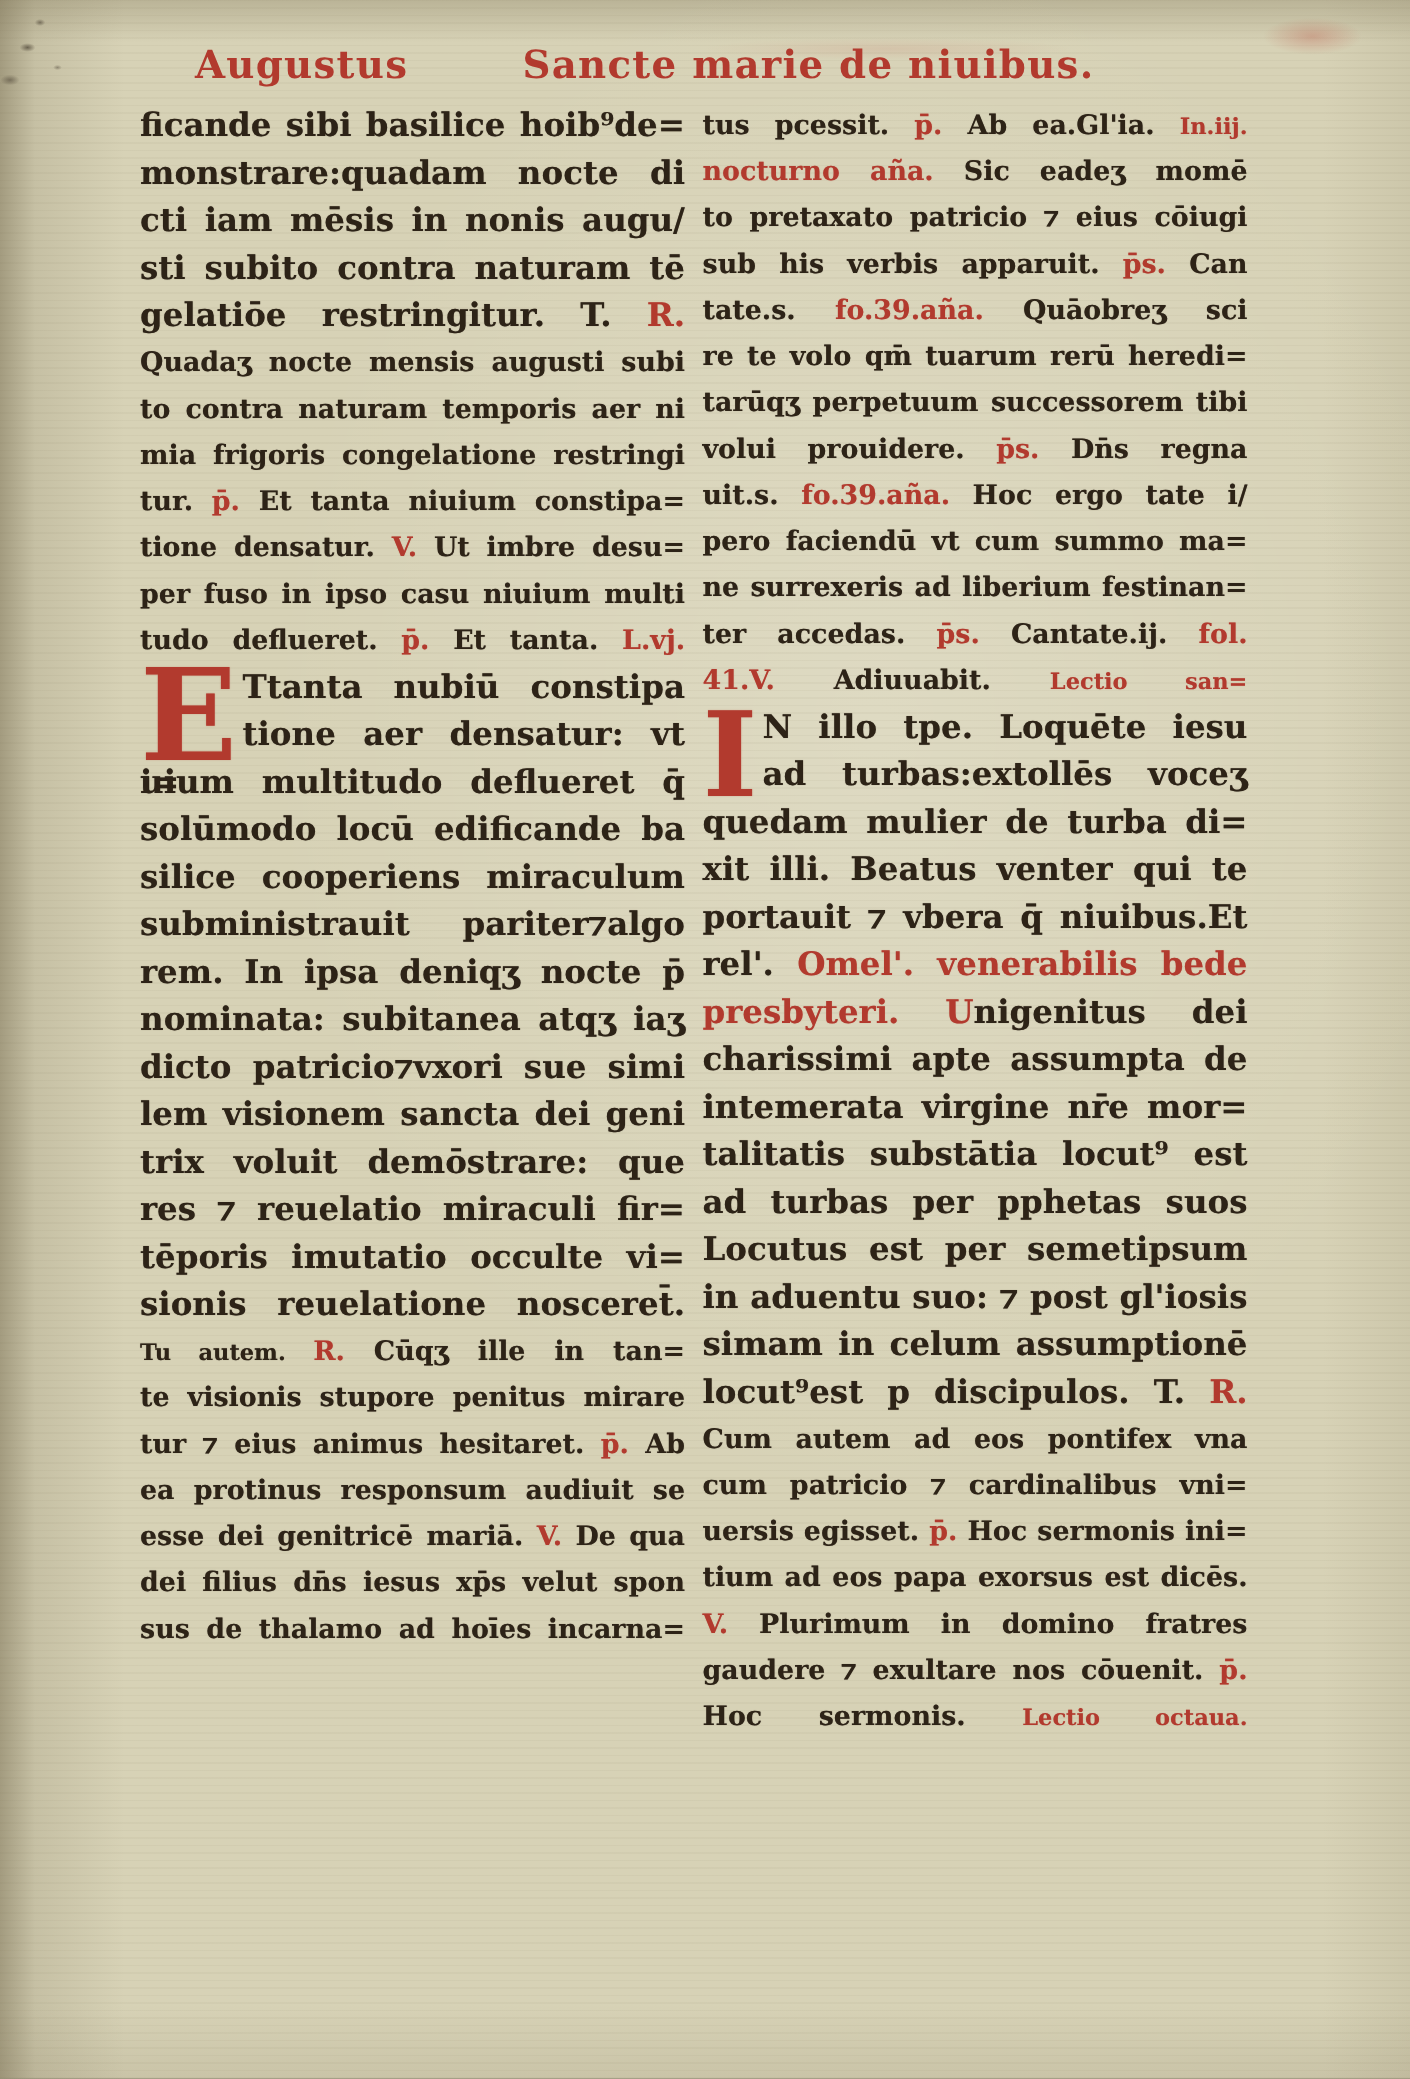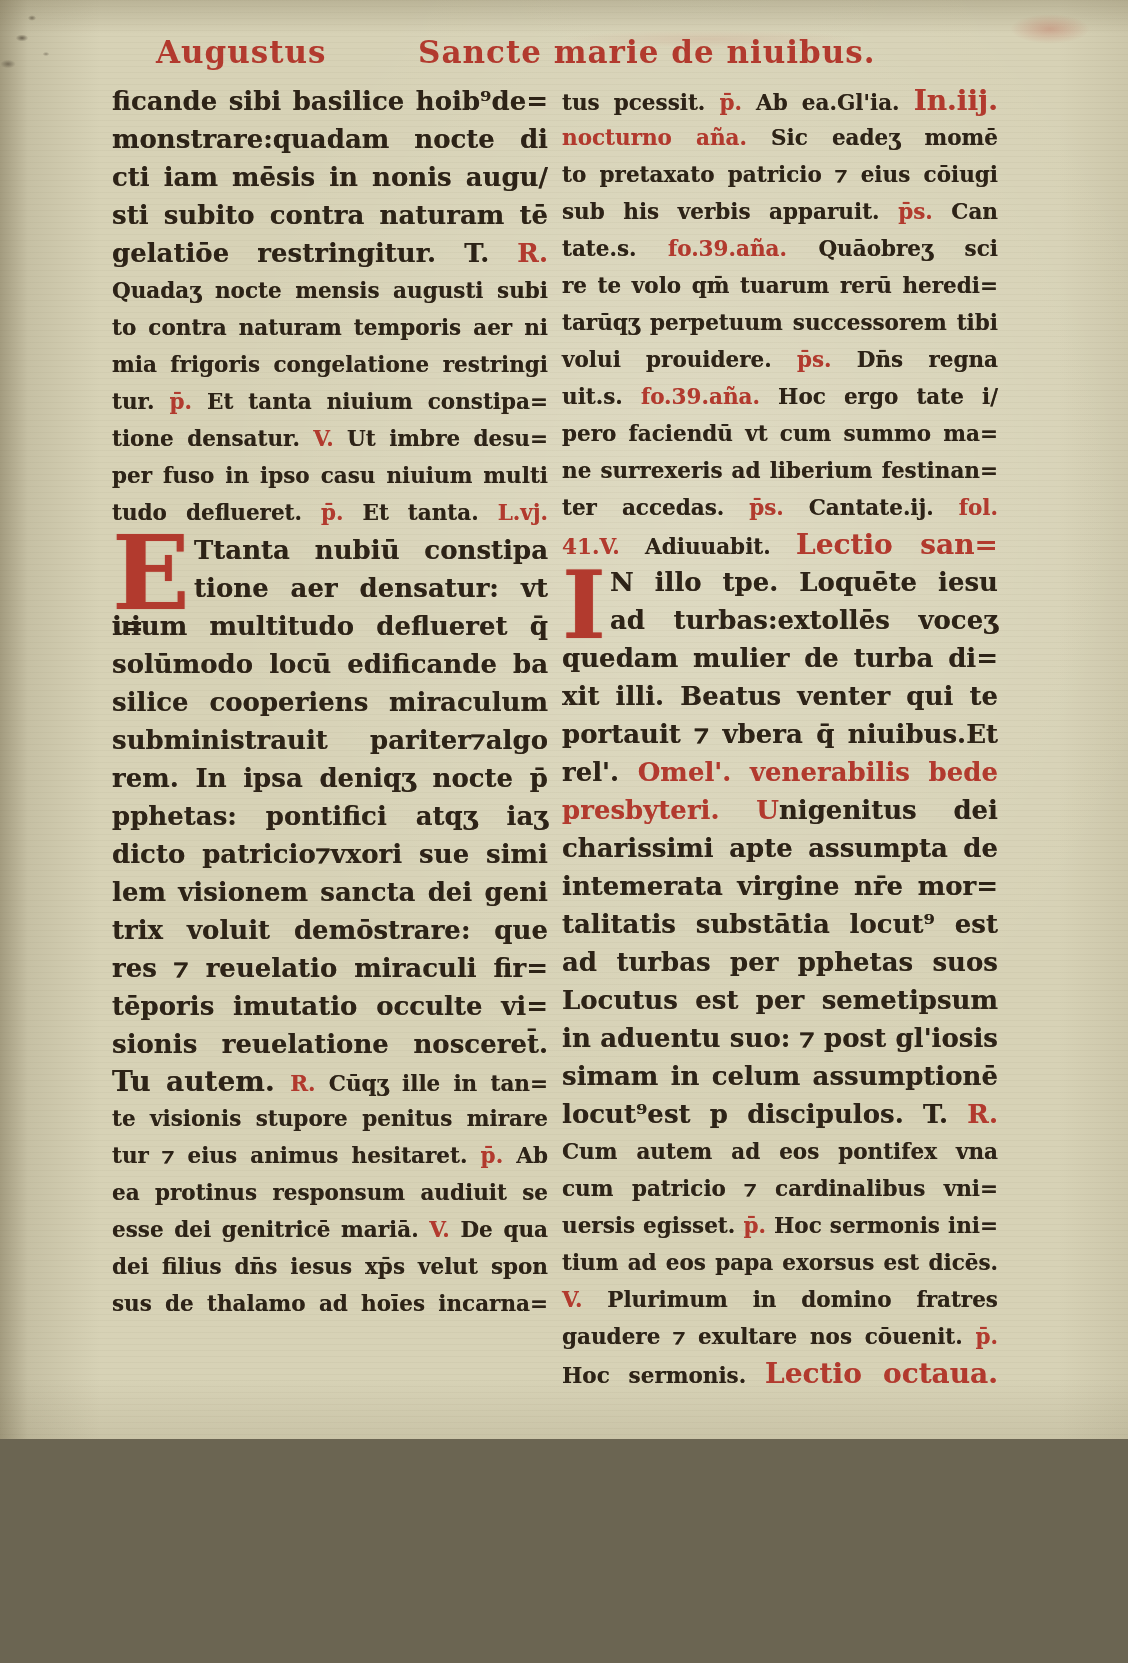--- a/index.html
+++ b/index.html
@@ -1,18 +1,18 @@
 <!DOCTYPE html>
 <html><head>
 <meta charset="utf-8">
 <style>
   html,body{margin:0;padding:0;background:#6b6552;}
   .page{
     position:relative;
-    width:1128px;height:1439px;
+    width:1128px;height:1663px;
     overflow:hidden;
     background-color:#d7d2b6;
     background-image:
       repeating-linear-gradient(180deg, rgba(110,100,70,0.05) 0 1px, rgba(0,0,0,0) 1px 6px),
       radial-gradient(ellipse 700px 900px at 62% 35%, rgba(255,255,250,0.18), rgba(0,0,0,0) 70%),
       linear-gradient(90deg, rgba(120,110,82,0.55) 0, rgba(120,110,82,0.18) 28px, rgba(120,110,82,0) 100px),
       linear-gradient(180deg, rgba(120,110,80,0.30) 0, rgba(120,110,80,0) 34px),
       linear-gradient(270deg, rgba(140,130,100,0.14) 0, rgba(0,0,0,0) 70px),
       linear-gradient(0deg, rgba(140,130,100,0.18) 0, rgba(0,0,0,0) 60px);
     font-family:"DejaVu Serif", serif;
@@ -24,21 +24,21 @@
   .title{color:#b23a2e;font-size:31px;letter-spacing:1px;white-space:nowrap;}
   .title-left{position:absolute;left:44px;top:0;}
   .title-right{position:absolute;left:306px;top:0;}
   .cols{display:flex;gap:14px;align-items:flex-start;}
   .col{width:436px;}
   .line{text-align:justify;text-align-last:justify;overflow:visible;
         text-shadow:0 0 0.6px rgba(45,35,23,0.55);}
   .lg{font-size:26px;line-height:38px;height:38px;}
   .sm{font-size:21.5px;line-height:37px;height:37px;}
   .seg{white-space:normal;}
-  .seg-lg{font-size:28px;}
+  .seg-lg{font-size:18px;}
   .red{color:#b23a2e;text-shadow:0 0 0.6px rgba(178,58,46,0.5);}
   .dropcap{float:left;color:#b23a2e;text-shadow:0 0 1px rgba(178,58,46,0.5);}
   .dropcap-e{font-size:102px;line-height:84px;height:76px;width:82px;}
   .dropcap-i{font-size:94px;line-height:84px;height:76px;width:48px;}
   .stain-red{position:absolute;left:1010px;top:14px;width:80px;height:30px;
     background:radial-gradient(ellipse, rgba(178,58,46,0.28), rgba(0,0,0,0) 70%);}
   .stain-red2{position:absolute;left:560px;top:30px;width:300px;height:18px;
     background:radial-gradient(ellipse, rgba(178,58,46,0.10), rgba(0,0,0,0) 70%);}
   .speckles{position:absolute;left:0;top:6px;width:80px;height:90px;
     background:
@@ -75,21 +75,21 @@
           <div class="line sm"><span class="seg">per fuso in ipso casu niuium multi</span></div>
           <div class="line sm"><span class="seg">tudo deflueret. </span><span class="seg red">p̄. </span><span class="seg">Et tanta. </span><span class="seg red">L.vj.</span></div>
           <span class="dropcap dropcap-e">E</span>
           <div class="line lg"><span class="seg">Ttanta nubiū constipa</span></div>
           <div class="line lg"><span class="seg">tione aer densatur: vt i=</span></div>
           <div class="line lg"><span class="seg">uium multitudo deflueret q̄</span></div>
           <div class="line lg"><span class="seg">solūmodo locū edificande ba</span></div>
           <div class="line lg"><span class="seg">silice cooperiens miraculum</span></div>
           <div class="line lg"><span class="seg">subministrauit pariter⁊algo</span></div>
           <div class="line lg"><span class="seg">rem. In ipsa deniqʒ nocte p̄</span></div>
-          <div class="line lg"><span class="seg">pphetas: pontifici atqʒ iaʒ</span></div>
+          <div class="line lg"><span class="seg">nominata: subitanea atqʒ iaʒ</span></div>
           <div class="line lg"><span class="seg">dicto patricio⁊vxori sue simi</span></div>
           <div class="line lg"><span class="seg">lem visionem sancta dei geni</span></div>
           <div class="line lg"><span class="seg">trix voluit demōstrare: que</span></div>
           <div class="line lg"><span class="seg">res ⁊ reuelatio miraculi fir=</span></div>
           <div class="line lg"><span class="seg">tēporis imutatio occulte vi=</span></div>
           <div class="line lg"><span class="seg">sionis reuelatione nosceret̄.</span></div>
           <div class="line sm"><span class="seg seg-lg">Tu autem. </span><span class="seg red">R. </span><span class="seg">Cūqʒ ille in tan=</span></div>
           <div class="line sm"><span class="seg">te visionis stupore penitus mirare</span></div>
           <div class="line sm"><span class="seg">tur ⁊ eius animus hesitaret. </span><span class="seg red">p̄. </span><span class="seg">Ab</span></div>
           <div class="line sm"><span class="seg">ea protinus responsum audiuit se</span></div>

